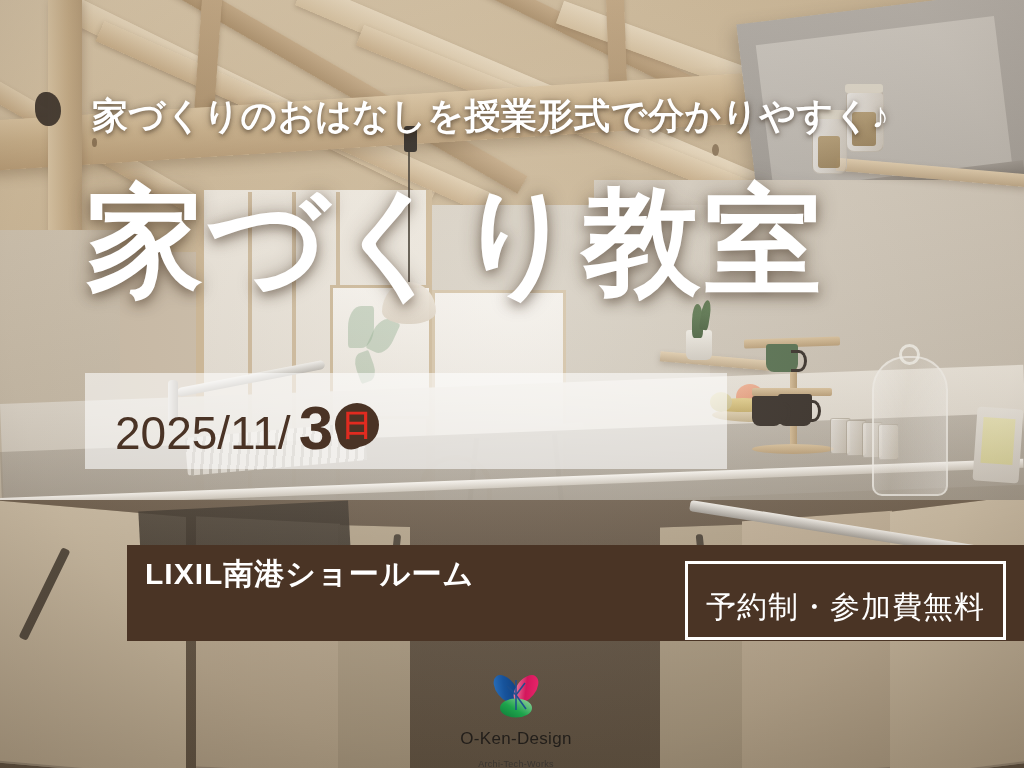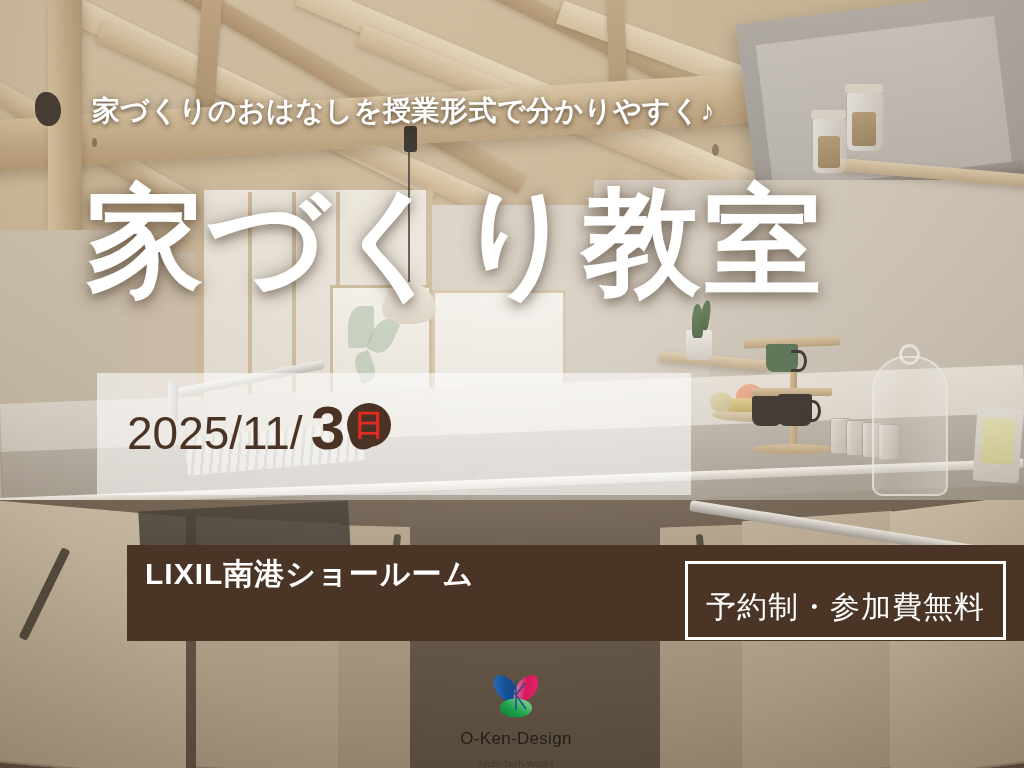--- a/index.html
+++ b/index.html
@@ -400,41 +400,42 @@
   .subtitle-block {
     position: absolute;
     left: 92px; top: 93px;
     color: #ffffff;
     font-weight: 700;
     text-shadow: 0 2px 4px rgba(55,40,25,.55), 0 0 9px rgba(55,40,25,.35);
     letter-spacing: .5px;
     line-height: 1.25;
   }
   .subtitle-line1 { font-size: 29px; margin: 0 0 2px 0; }
-  .subtitle-line2 { font-size: 28px; margin: 0; }
+  .subtitle-line2 { font-size: 36px; margin: 0; }
 
   .main-title {
     position: absolute;
     left: 86px; top: 178px;
     margin: 0;
     font-size: 118px;
     font-weight: 700;
     color: #ffffff;
     letter-spacing: 4px;
     line-height: 1.08;
     text-shadow: 0 4px 12px rgba(60,42,26,.5), 0 0 22px rgba(60,42,26,.3);
     white-space: nowrap;
   }
 
   
   .date-band {
     position: absolute;
-    left: 97px; top: 373px;
-    width: 594px; height: 122px;
+    left: 85px; top: 373px;
+    width: 594px; height: 96px;
     background: rgba(255,255,255,.58);
+    padding-left: 48px;
   }
   .date-row {
     position: absolute;
     left: 30px; top: 24px;
     display: flex;
     align-items: baseline;
     color: #4a3325;
   }
   .date-ym {
     font-size: 46px;

